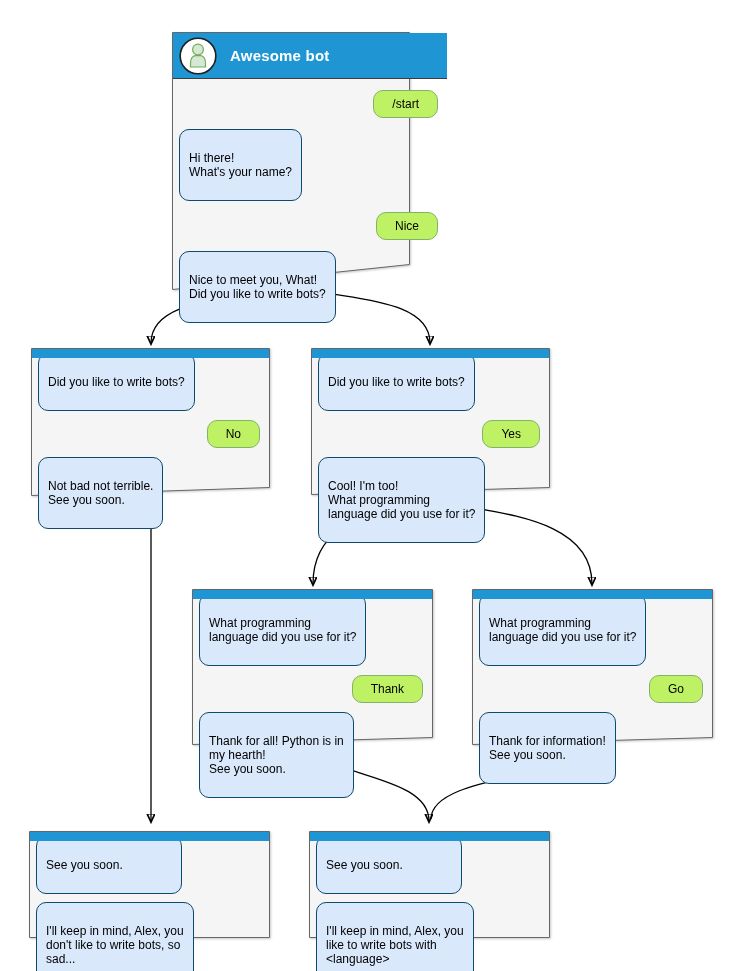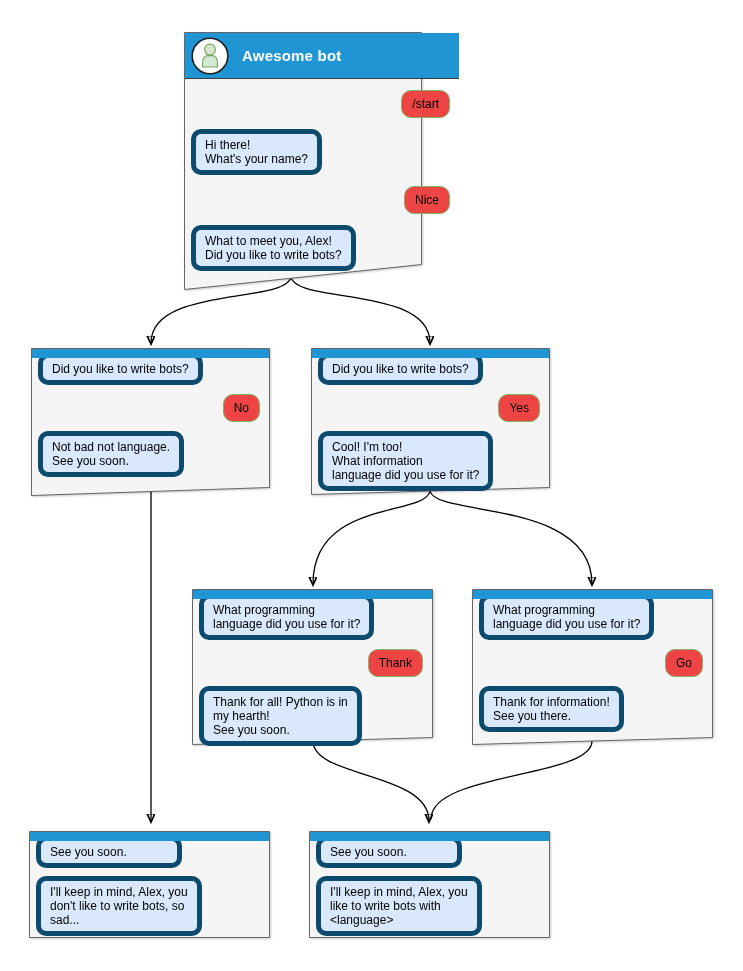--- a/index.html
+++ b/index.html
@@ -30,22 +30,22 @@
     position:absolute; left:0; right:0; top:0; bottom:0; z-index:3;
     display:flex; flex-direction:column; align-items:flex-start;
   }
   .w-main .msgs { padding-top:58px; row-gap:11px; }
   .sub   .msgs { padding-top:10px; row-gap:9px; }
 
   .msg {
     font-size:12px; line-height:14px; white-space:pre-line;
     border-radius:10px; box-sizing:border-box; color:#000;
   }
-  .msg.bot  { background:#dae8fc; border:5px solid #0c4a6e; margin-left:7px;  padding:4px 9px;  align-self:flex-start; }
-  .msg.user { background:#ef4444; border:1px solid #82b366; margin-right:10px; padding:6px 10px; align-self:flex-end; }
+  .msg.bot  { background:#dae8fc; border:1px solid #0c4a6e; margin-left:7px;  padding:21px 9px;  align-self:flex-start; }
+  .msg.user { background:#bef264; border:1px solid #82b366; margin-right:10px; padding:6px 18px; align-self:flex-end; }
   .msg.flush { margin-top:-5px; }         
   .msg.wide  { min-width:146px; }
 </style>
 </head>
 <body>
 
 <div class="canvas">
 
   <svg class="edges" width="743" height="971" viewBox="0 0 743 971">
     <defs>
@@ -55,65 +55,65 @@
     </defs>
     <path d="M291,277 C286,304 151,286 151,343" marker-end="url(#arr)"></path>
     <path d="M291,277 C296,304 430,286 430,343" marker-end="url(#arr)"></path>
     <path d="M430,491 C425,517 313,499 313,584" marker-end="url(#arr)"></path>
     <path d="M430,491 C435,517 592,499 592,584" marker-end="url(#arr)"></path>
     <path d="M313,741 C313,778 429,772 429,821" marker-end="url(#arr)"></path>
     <path d="M592,741 C592,778 431,772 431,819"></path>
     <path d="M151,491 L151,821" marker-end="url(#arr)"></path>
   </svg>
 
-  <div class="window w-main" style="left:172px; top:32px; width:276px; height:258px;margin-left:12px;">
+  <div class="window w-main" style="left:172px; top:32px; width:276px; height:258px;">
     <svg class="frame" width="238" height="258" viewBox="0 0 238 258">
       <polygon points="0.5,0.5 237.5,0.5 237.5,232.5 0.5,257.5"></polygon>
     </svg>
     <div class="header">
       <svg class="avatar" width="38" height="38" viewBox="0 0 38 38">
         <circle cx="19" cy="19" r="17.8" fill="#ffffff" stroke="#1f1f1f" stroke-width="1.6"></circle>
         <circle cx="19" cy="12.5" r="5.4" fill="#d5e8d4" stroke="#76ab5b" stroke-width="1.2"></circle>
         <path d="M11.5,30 v-3.5 c0,-4.5 2.2,-7.3 4.6,-7.8 h5.8 c2.4,0.5 4.6,3.3 4.6,7.8 V30 z" fill="#d5e8d4" stroke="#76ab5b" stroke-width="1.2" stroke-linejoin="round"></path>
       </svg>
       <span class="title">Awesome bot</span>
     </div>
     <div class="msgs">
       <div class="msg user">/start</div>
       <div class="msg bot">Hi there!
 What's your name?</div>
       <div class="msg user">Nice</div>
-      <div class="msg bot">What to meet you, Alex!
+      <div class="msg bot">Nice to meet you, What!
 Did you like to write bots?</div>
     </div>
   </div>
 
   <div class="window sub" style="left:31px; top:348px; width:239px; height:148px;">
     <svg class="frame" width="239" height="148" viewBox="0 0 239 148">
       <polygon points="0.5,0.5 238.5,0.5 238.5,139.5 0.5,147.5"></polygon>
     </svg>
     <div class="topbar"></div>
     <div class="msgs">
       <div class="msg bot flush">Did you like to write bots?</div>
       <div class="msg user">No</div>
-      <div class="msg bot">Not bad not language.
+      <div class="msg bot">Not bad not terrible.
 See you soon.</div>
     </div>
   </div>
 
   <div class="window sub" style="left:311px; top:348px; width:239px; height:147px;">
     <svg class="frame" width="239" height="147" viewBox="0 0 239 147">
       <polygon points="0.5,0.5 238.5,0.5 238.5,139.5 0.5,146.5"></polygon>
     </svg>
     <div class="topbar"></div>
     <div class="msgs">
       <div class="msg bot flush">Did you like to write bots?</div>
       <div class="msg user">Yes</div>
       <div class="msg bot">Cool! I'm too!
-What information
+What programming
 language did you use for it?</div>
     </div>
   </div>
 
   <div class="window sub" style="left:192px; top:589px; width:241px; height:156px;">
     <svg class="frame" width="241" height="156" viewBox="0 0 241 156">
       <polygon points="0.5,0.5 240.5,0.5 240.5,148.5 0.5,155.5"></polygon>
     </svg>
     <div class="topbar"></div>
     <div class="msgs">
@@ -129,21 +129,21 @@
   <div class="window sub" style="left:472px; top:589px; width:241px; height:156px;">
     <svg class="frame" width="241" height="156" viewBox="0 0 241 156">
       <polygon points="0.5,0.5 240.5,0.5 240.5,148.5 0.5,155.5"></polygon>
     </svg>
     <div class="topbar"></div>
     <div class="msgs">
       <div class="msg bot flush">What programming
 language did you use for it?</div>
       <div class="msg user">Go</div>
       <div class="msg bot">Thank for information!
-See you there.</div>
+See you soon.</div>
     </div>
   </div>
 
   <div class="window sub" style="left:29px; top:831px; width:241px; height:107px;">
     <svg class="frame" width="241" height="107" viewBox="0 0 241 107">
       <polygon points="0.5,0.5 240.5,0.5 240.5,106.5 0.5,106.5"></polygon>
     </svg>
     <div class="topbar"></div>
     <div class="msgs" style="row-gap:8px;">
       <div class="msg bot flush wide">See you soon.</div>

